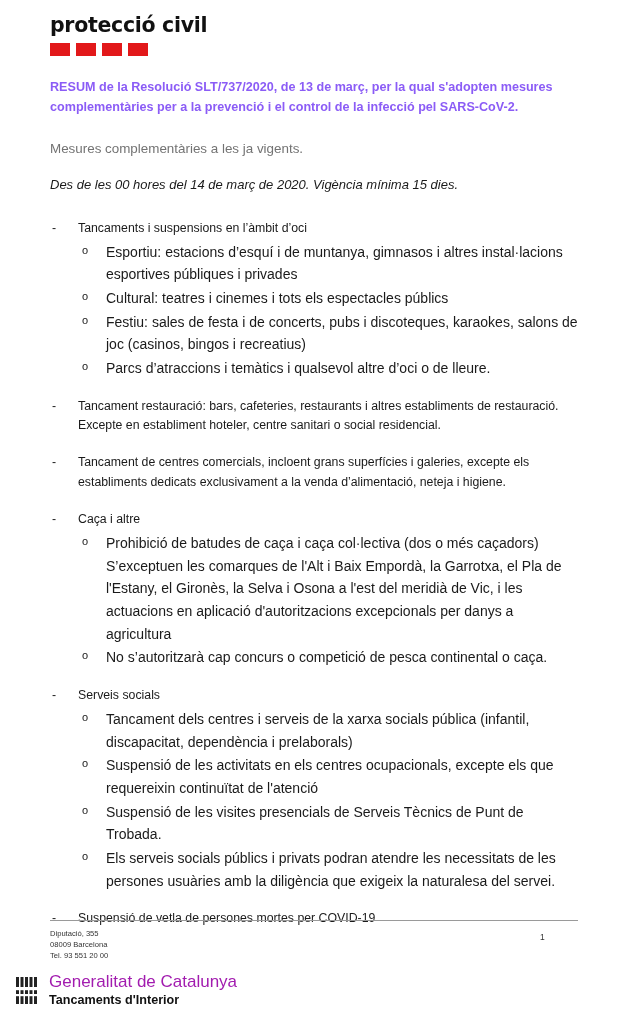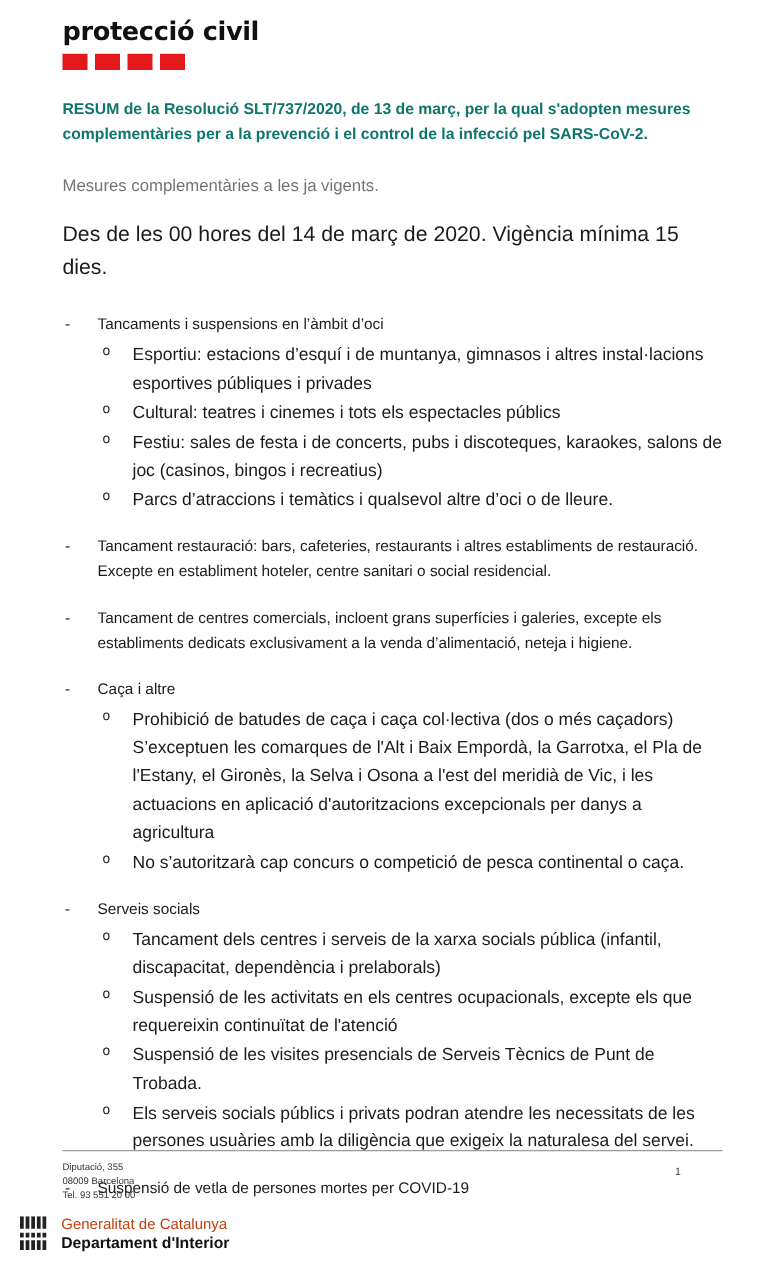--- a/index.html
+++ b/index.html
@@ -54,34 +54,35 @@
   .content {
     position: absolute;
     left: 50px;
     top: 78px;
     width: 528px;
   }
   .doc-title {
     font-weight: bold;
     font-size: 12.6px;
     line-height: 1.55;
-    color: #0f766e;
+    color: #8b5cf6;
     margin: 0 0 22px 0;
   }
   .lead1 {
     font-size: 13.4px;
     line-height: 1.5;
     margin: 0 0 16px 0;
     color: #737373;
   }
   .lead2 {
-    font-size: 17px;
+    font-size: 13px;
     line-height: 1.5;
     margin: 0 0 24px 0;
     color: #1a1a1a;
+    font-style: italic;
   }
 
   ul.level1 {
     list-style: none;
     margin: 0;
     padding: 0;
   }
   ul.level1 > li {
     position: relative;
     padding-left: 28px;
@@ -155,22 +156,22 @@
   }
   .gencat-mark {
     width: 24px;
     height: 27px;
     display: block;
   }
   .gencat-text {
     line-height: 1.22;
   }
   .gencat-line1 {
-    font-size: 12px;
-    color: #c2410c;
+    font-size: 17px;
+    color: #a21caf;
   }
   .gencat-line2 {
     font-size: 12.6px;
     font-weight: bold;
     color: #111;
   }
 </style>
 </head>
 <body>
 
@@ -250,17 +251,17 @@
       <rect x="0" y="0" width="3" height="27" fill="#222"></rect>
       <rect x="4.5" y="0" width="3" height="27" fill="#222"></rect>
       <rect x="9" y="0" width="3" height="27" fill="#222"></rect>
       <rect x="13.5" y="0" width="3" height="27" fill="#222"></rect>
       <rect x="18" y="0" width="3" height="27" fill="#222"></rect>
       <rect x="0" y="10" width="24" height="3.2" fill="#ffffff"></rect>
       <rect x="0" y="17" width="24" height="2.2" fill="#ffffff"></rect>
     </svg>
     <div class="gencat-text">
       <div class="gencat-line1">Generalitat de Catalunya</div>
-      <div class="gencat-line2">Departament d'Interior</div>
+      <div class="gencat-line2">Tancaments d'Interior</div>
     </div>
   </div>
 
 </div>
 
 </body></html>

